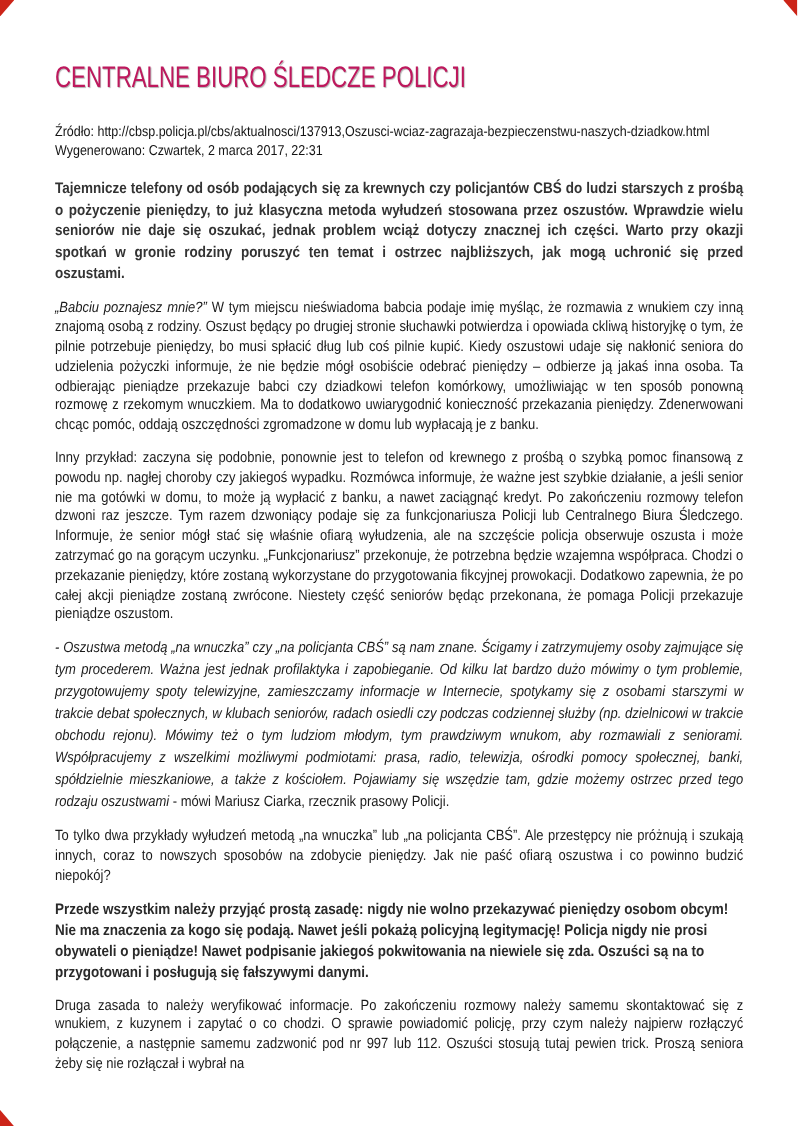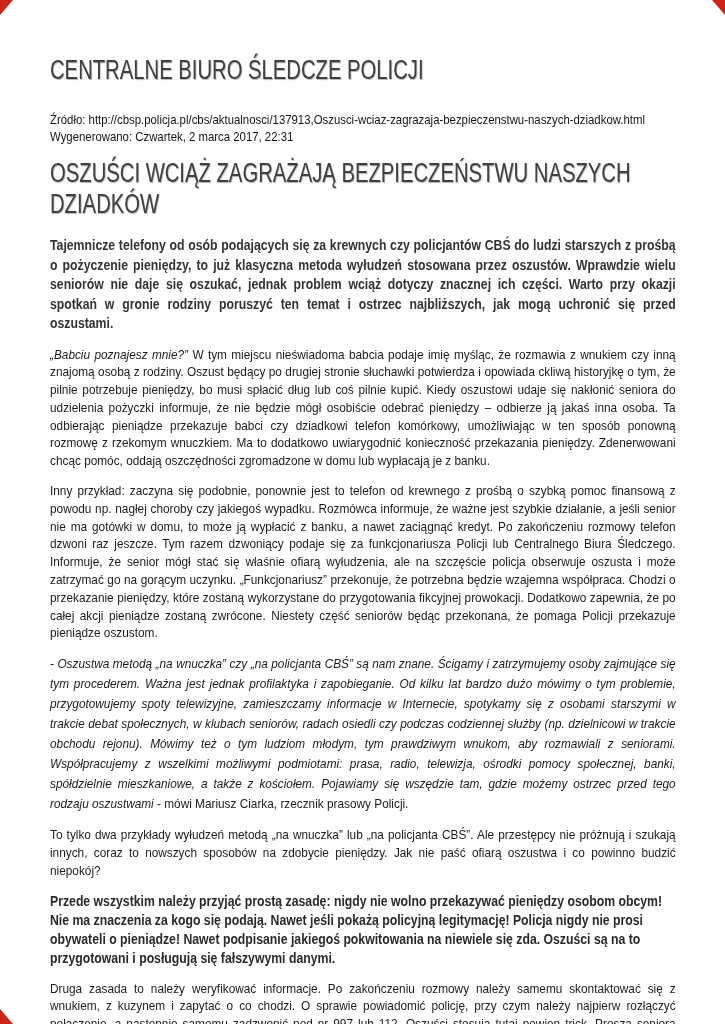--- a/index.html
+++ b/index.html
@@ -16,21 +16,21 @@
   
   .corner { position: absolute; width: 13px; height: 15px; background: #cc2418; }
   .corner-tl { top: 0; left: 0; clip-path: polygon(0 0, 100% 0, 0 100%); }
   .corner-tr { top: 0; right: 0; clip-path: polygon(0 0, 100% 0, 100% 100%); }
   .corner-bl { bottom: 0; left: 0; clip-path: polygon(0 0, 0 100%, 100% 100%); }
 
   .page { padding: 54px 49px 0 50px; }
 
   
   .headline {
-    color: #404040;
+    color: #be185d;
     font-weight: 400;
     text-shadow: 1px 1px 1px #b3b3b3;
     margin: 0;
   }
   h1.headline { font-size: 27px; line-height: 33px; }
   h2.headline { font-size: 27px; line-height: 31px; margin-top: 13px; }
   .squeeze-head {
     display: block;
     transform: scaleX(0.75);
     transform-origin: 0 0;
@@ -89,24 +89,20 @@
       <span class="squeeze-head">CENTRALNE BIURO ŚLEDCZE POLICJI</span>
     </h1>
     <div class="meta condense">
       <div>Źródło: http://cbsp.policja.pl/cbs/aktualnosci/137913,Oszusci-wciaz-zagrazaja-bezpieczenstwu-naszych-dziadkow.html</div>
       <div>Wygenerowano: Czwartek, 2 marca 2017, 22:31</div>
     </div>
   </header>
 
   <article>
 
-    <h2 class="headline">
-      <span class="squeeze-head">OSZUŚCI WCIĄŻ ZAGRAŻAJĄ BEZPIECZEŃSTWU NASZYCH</span>
-      <span class="squeeze-head">DZIADKÓW</span>
-    </h2>
 
     <p class="lead condense">Tajemnicze telefony od osób podających się za krewnych czy policjantów CBŚ do ludzi starszych z prośbą o pożyczenie pieniędzy, to już klasyczna metoda wyłudzeń stosowana przez oszustów. Wprawdzie wielu seniorów nie daje się oszukać, jednak problem wciąż dotyczy znacznej ich części. Warto przy okazji spotkań w gronie rodziny poruszyć ten temat i ostrzec najbliższych, jak mogą uchronić się przed oszustami.</p>
 
     <p class="bodyp condense"><em>„Babciu poznajesz mnie?”</em><span> W tym miejscu nieświadoma babcia podaje imię myśląc, że rozmawia z wnukiem czy inną znajomą osobą z rodziny. Oszust będący po drugiej stronie słuchawki potwierdza i opowiada ckliwą historyjkę o tym, że pilnie potrzebuje pieniędzy, bo musi spłacić dług lub coś pilnie kupić. Kiedy oszustowi udaje się nakłonić seniora do udzielenia pożyczki informuje, że nie będzie mógł osobiście odebrać pieniędzy – odbierze ją jakaś inna osoba. Ta odbierając pieniądze przekazuje babci czy dziadkowi telefon komórkowy, umożliwiając w ten sposób ponowną rozmowę z rzekomym wnuczkiem. Ma to dodatkowo uwiarygodnić konieczność przekazania pieniędzy. Zdenerwowani chcąc pomóc, oddają oszczędności zgromadzone w domu lub wypłacają je z banku.</span></p>
 
     <p class="bodyp condense">Inny przykład: zaczyna się podobnie, ponownie jest to telefon od krewnego z prośbą o szybką pomoc finansową z powodu np. nagłej choroby czy jakiegoś wypadku. Rozmówca informuje, że ważne jest szybkie działanie, a jeśli senior nie ma gotówki w domu, to może ją wypłacić z banku, a nawet zaciągnąć kredyt. Po zakończeniu rozmowy telefon dzwoni raz jeszcze. Tym razem dzwoniący podaje się za funkcjonariusza Policji lub Centralnego Biura Śledczego. Informuje, że senior mógł stać się właśnie ofiarą wyłudzenia, ale na szczęście policja obserwuje oszusta i może zatrzymać go na gorącym uczynku. „Funkcjonariusz” przekonuje, że potrzebna będzie wzajemna współpraca. Chodzi o przekazanie pieniędzy, które zostaną wykorzystane do przygotowania fikcyjnej prowokacji. Dodatkowo zapewnia, że po całej akcji pieniądze zostaną zwrócone. Niestety część seniorów będąc przekonana, że pomaga Policji przekazuje pieniądze oszustom.</p>
 
     <p class="bodyp quotep condense"><em>- Oszustwa metodą „na wnuczka” czy „na policjanta CBŚ” są nam znane. Ścigamy i zatrzymujemy osoby zajmujące się tym procederem. Ważna jest jednak profilaktyka i zapobieganie. Od kilku lat bardzo dużo mówimy o tym problemie, przygotowujemy spoty telewizyjne, zamieszczamy informacje w Internecie, spotykamy się z osobami starszymi w trakcie debat społecznych, w klubach seniorów, radach osiedli czy podczas codziennej służby (np. dzielnicowi w trakcie obchodu rejonu). Mówimy też o tym ludziom młodym, tym prawdziwym wnukom, aby rozmawiali z seniorami. Współpracujemy z wszelkimi możliwymi podmiotami: prasa, radio, telewizja, ośrodki pomocy społecznej, banki, spółdzielnie mieszkaniowe, a także z kościołem. Pojawiamy się wszędzie tam, gdzie możemy ostrzec przed tego rodzaju oszustwami</em><span> - mówi Mariusz Ciarka, rzecznik prasowy Policji.</span></p>
 
     <p class="bodyp condense">To tylko dwa przykłady wyłudzeń metodą „na wnuczka” lub „na policjanta CBŚ”. Ale przestępcy nie próżnują i szukają innych, coraz to nowszych sposobów na zdobycie pieniędzy. Jak nie paść ofiarą oszustwa i co powinno budzić niepokój?</p>

